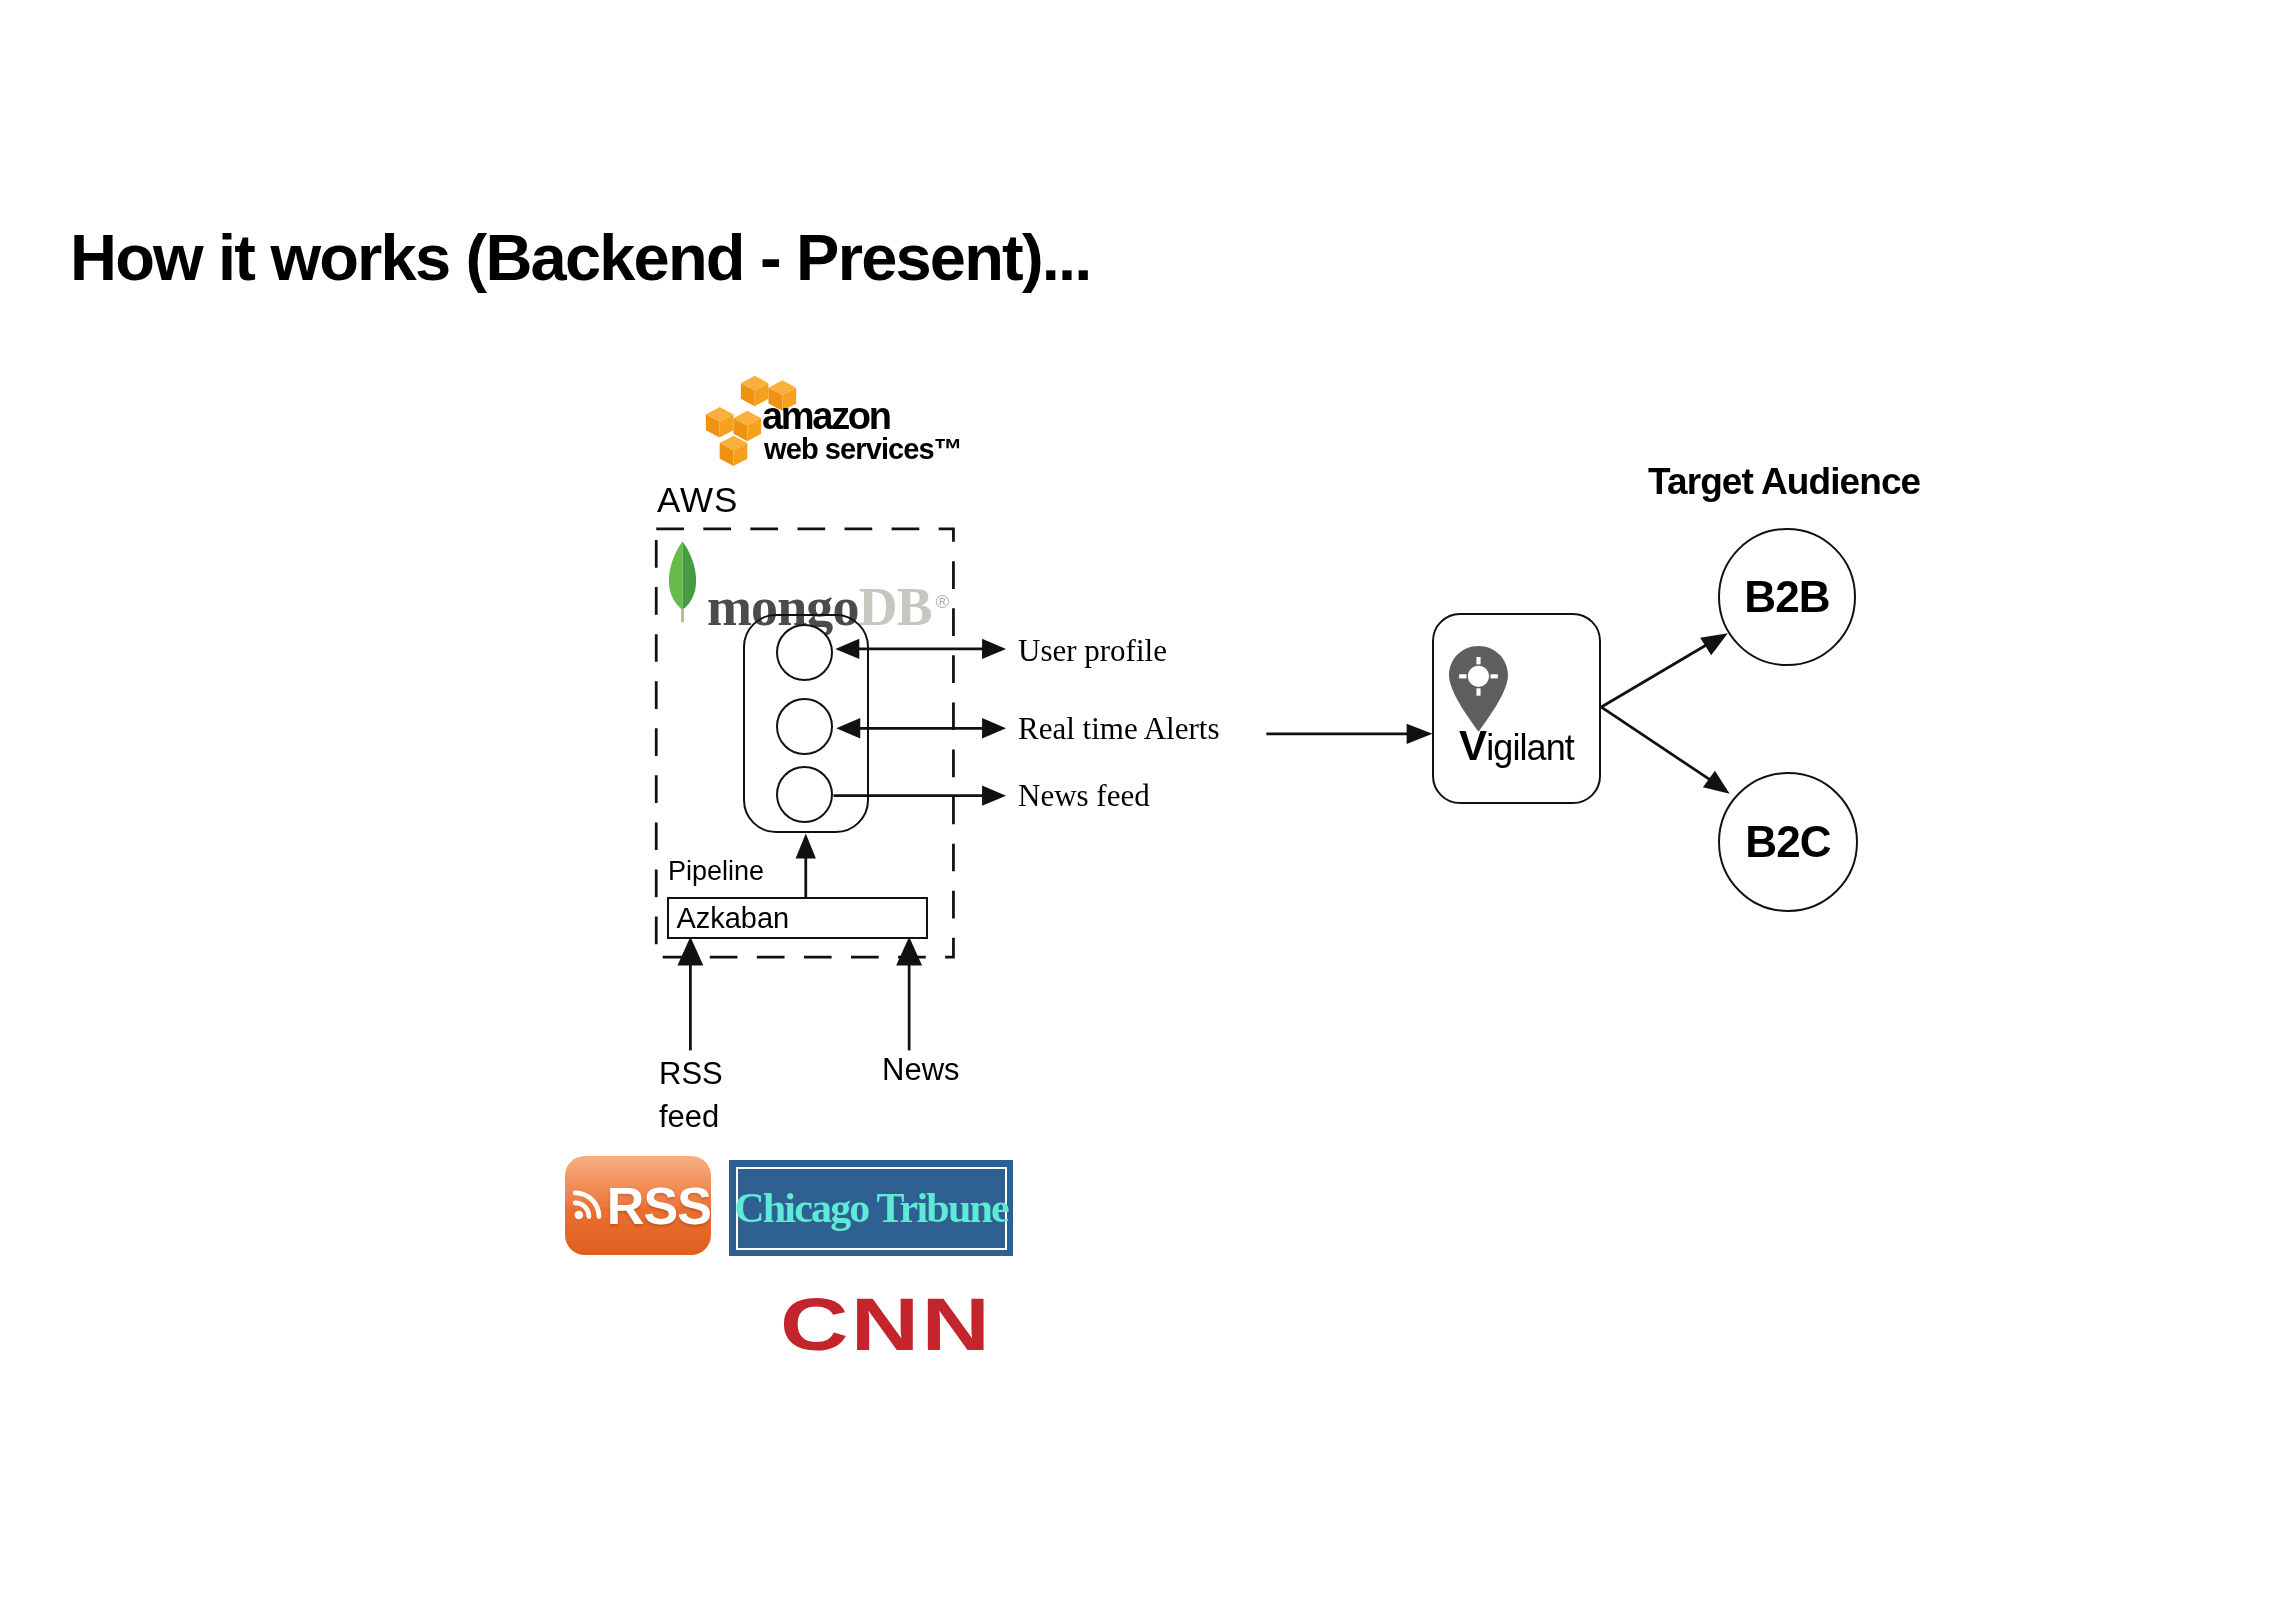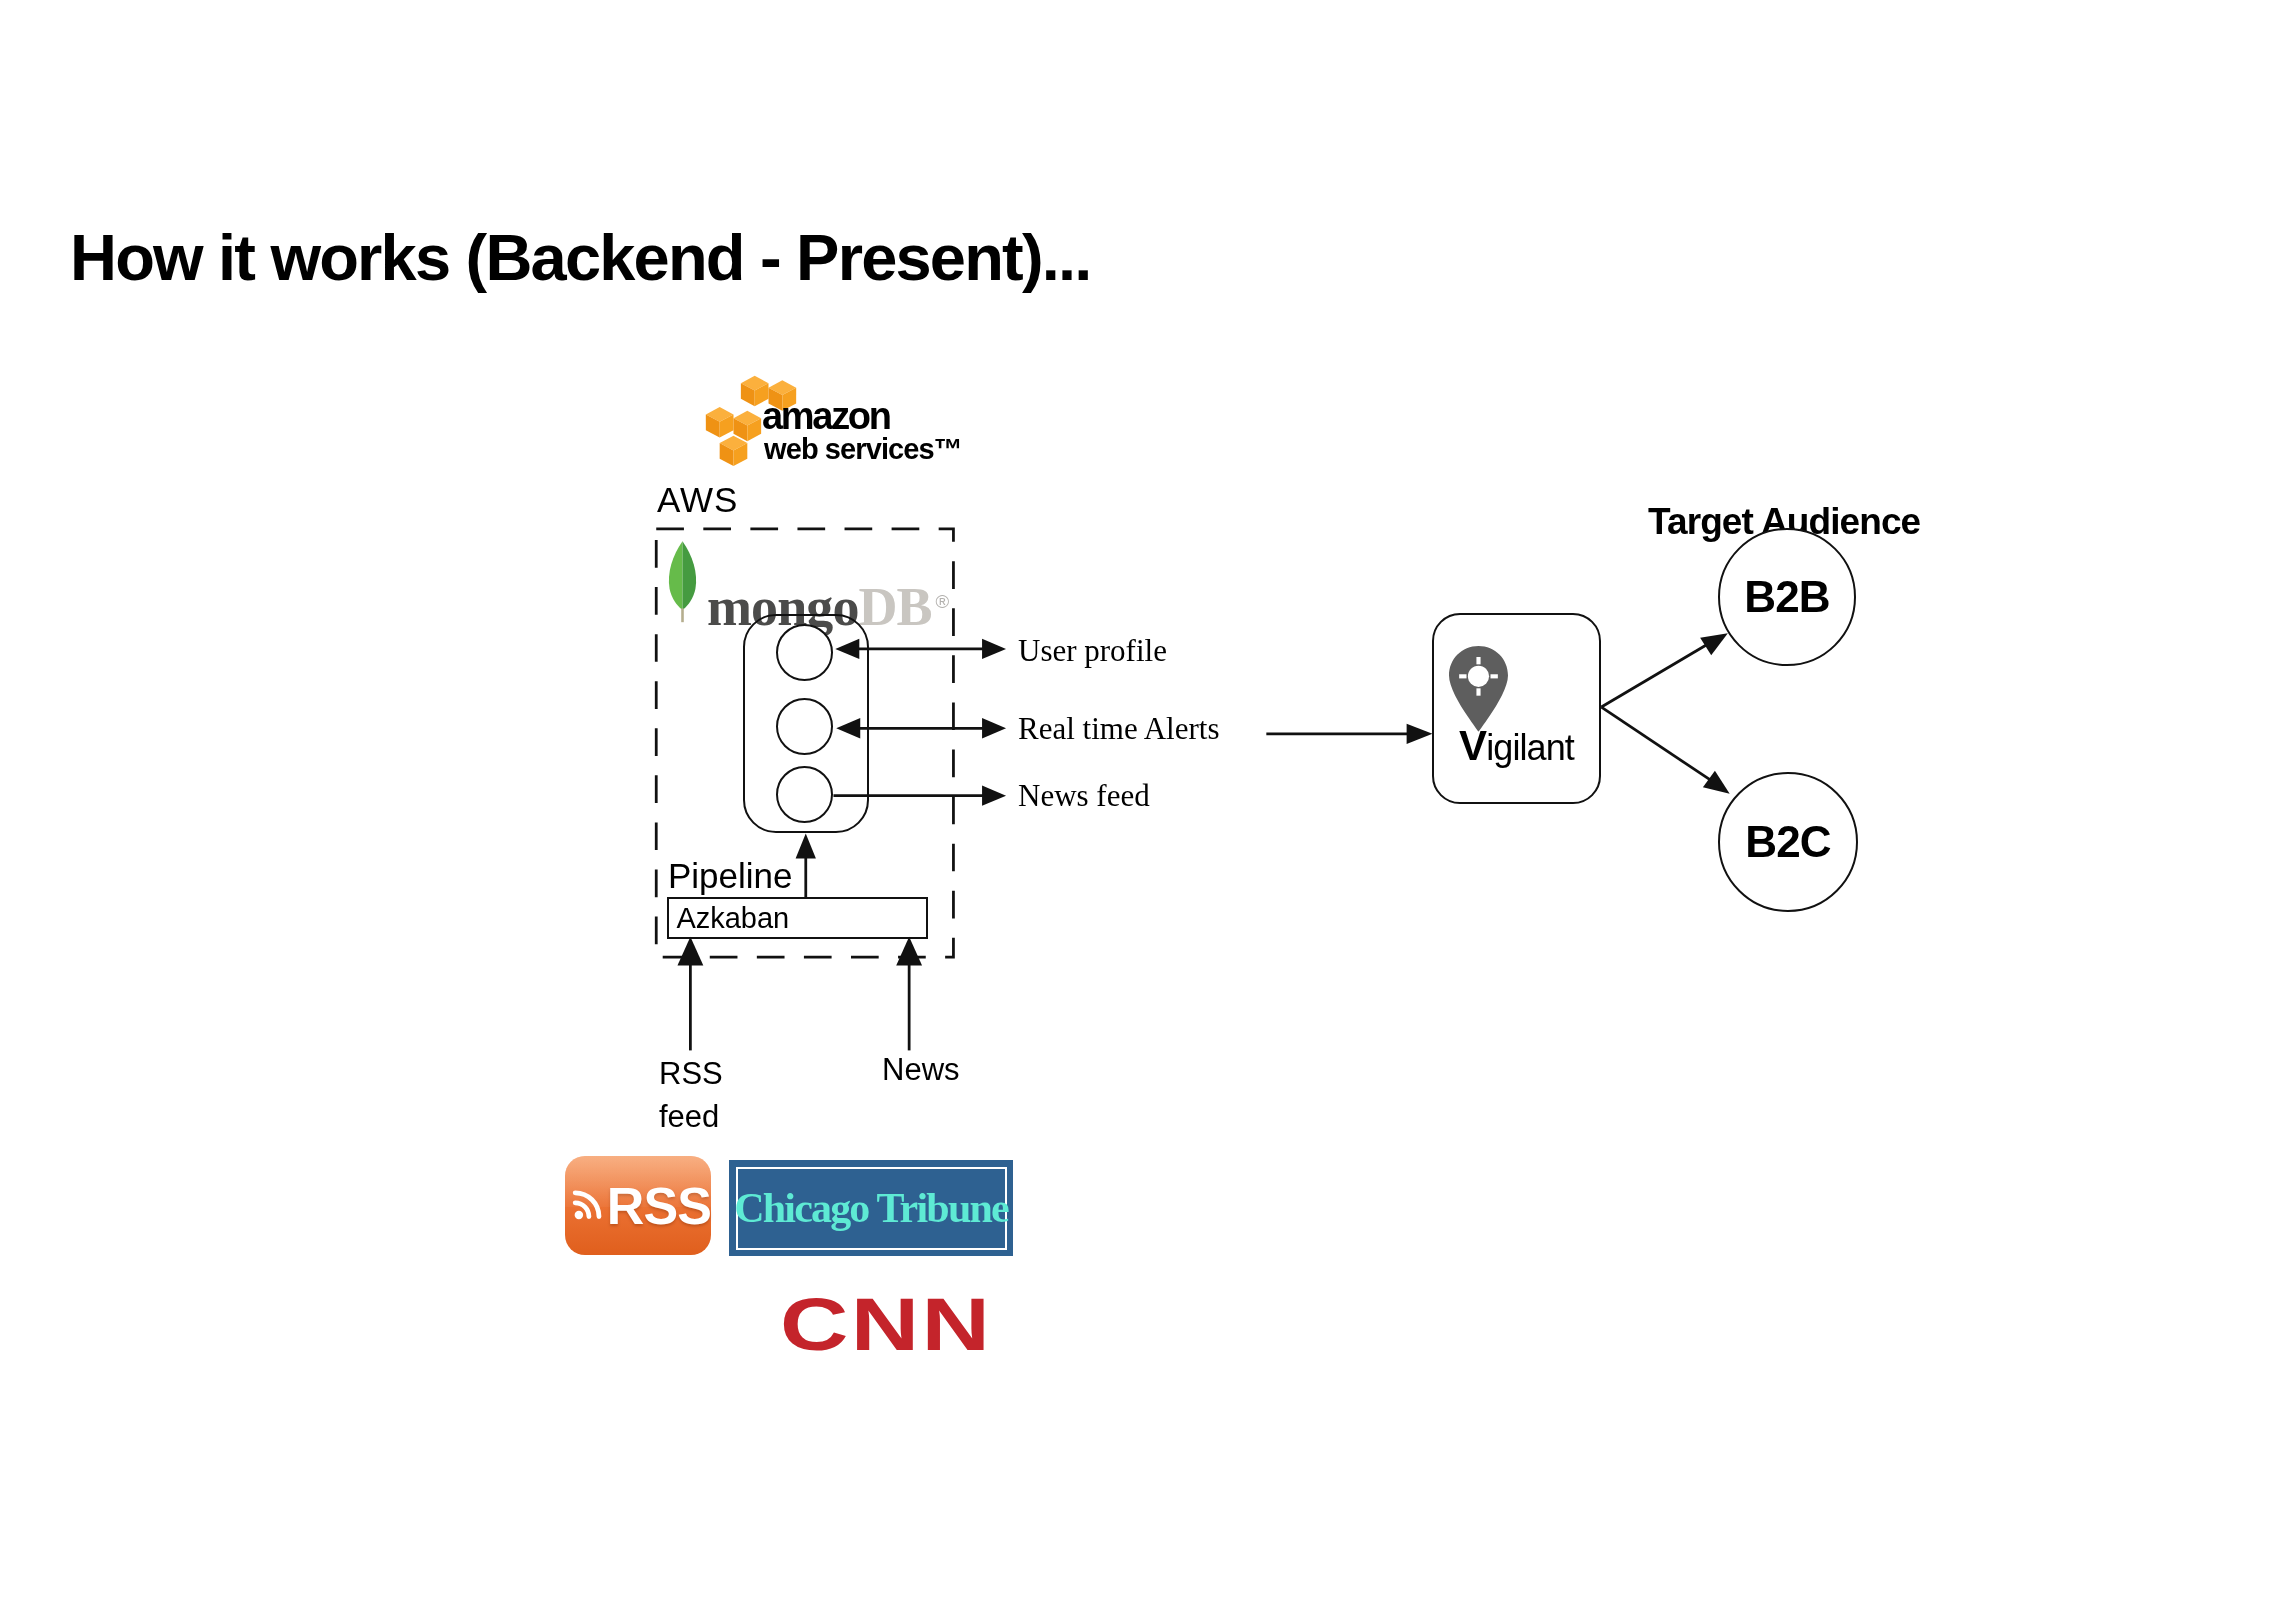--- a/index.html
+++ b/index.html
@@ -22,21 +22,21 @@
   .mongo-logo{left:665px;top:539px;height:89px;}
   .mongo-word{left:707px;top:580px;font-family:"Liberation Serif",serif;font-weight:700;font-size:54px;line-height:1;color:#4b4b4a;letter-spacing:-0.9px;}
   .mongo-db{color:#c9c6c1;}
   .mongo-reg{font-size:18.5px;color:#b3b1ae;font-family:"Liberation Sans",sans-serif;font-weight:400;vertical-align:16.6px;margin-left:3.7px;}
   
   .traffic{left:743px;top:614px;width:126px;height:219px;border:2.8px solid #111;border-radius:33px;box-sizing:border-box;}
   .circle-node{position:absolute;width:57px;height:57px;border:2.8px solid #111;border-radius:50%;box-sizing:border-box;background:#fff;}
   
   .out-label{left:1018px;font-size:31px;line-height:35px;white-space:nowrap;font-family:Liberation Serif, serif;}
   
-  .pipeline-label{left:668px;top:856px;font-size:35px;}
+  .pipeline-label{left:668px;top:856px;font-size:27px;}
   .azkaban-box{left:667px;top:897px;width:261px;height:42px;border:2.8px solid #111;box-sizing:border-box;display:flex;align-items:center;}
   .azkaban-box span{font-size:29px;padding-left:7.4px;}
   
   .rss-feed-label{left:659px;top:1052px;font-size:31px;line-height:43px;white-space:pre-line;}
   .news-label{left:871px;top:1052px;font-size:31px;margin-left:11px;}
   
   .rss-logo{left:565px;top:1156px;width:146px;height:99px;border-radius:20px;
     background:linear-gradient(180deg,#f headline 0%);
     background:linear-gradient(180deg,#f59052 0%,#ec7335 45%,#e05f1d 100%);
     display:flex;align-items:center;}
@@ -46,21 +46,21 @@
   .tribune{left:729px;top:1160px;width:284px;height:96px;background:#2e6191;box-sizing:border-box;}
   .tribune-inner{position:absolute;left:6.5px;top:6.5px;right:6.5px;bottom:6.5px;border:2.8px solid #fff;display:flex;align-items:center;justify-content:center;}
   .tribune-inner span{color:#5eead4;font-family:"Liberation Serif",serif;font-weight:700;font-size:42px;letter-spacing:-1.8px;white-space:nowrap;}
   
   .cnn-logo{left:780px;top:1288px;font-size:74px;font-weight:700;color:#c4242b;letter-spacing:1.8px;transform:scaleX(1.28);transform-origin:left top;line-height:1;}
   
   .vigilant-box{left:1432px;top:613px;width:169px;height:191px;border:2.8px solid #111;border-radius:28px;box-sizing:border-box;}
   .vigilant-text{position:absolute;left:0;top:107px;width:100%;text-align:center;font-size:36px;letter-spacing:-0.9px;}
   .vigilant-text .v-initial{font-weight:700;font-size:42px;}
   
-  .target-heading{left:1648px;top:461px;font-size:37px;font-weight:700;letter-spacing:-0.9px;white-space:nowrap;margin-top:40px;}
+  .target-heading{left:1648px;top:461px;font-size:37px;font-weight:700;letter-spacing:-0.9px;white-space:nowrap;}
   .audience-circle{border:2.8px solid #111;border-radius:50%;box-sizing:border-box;display:flex;align-items:center;justify-content:center;background:#fff;}
   .audience-circle span{font-size:44px;font-weight:700;letter-spacing:-0.9px;}
   .b2b{left:1718px;top:528px;width:138px;height:138px;}
   .b2c{left:1718px;top:772px;width:140px;height:140px;}
   svg{display:block;}
   #connector-layer{position:absolute;left:0;top:0;z-index:0;}
   .content{z-index:1;}
 </style>
 </head>
 <body>

